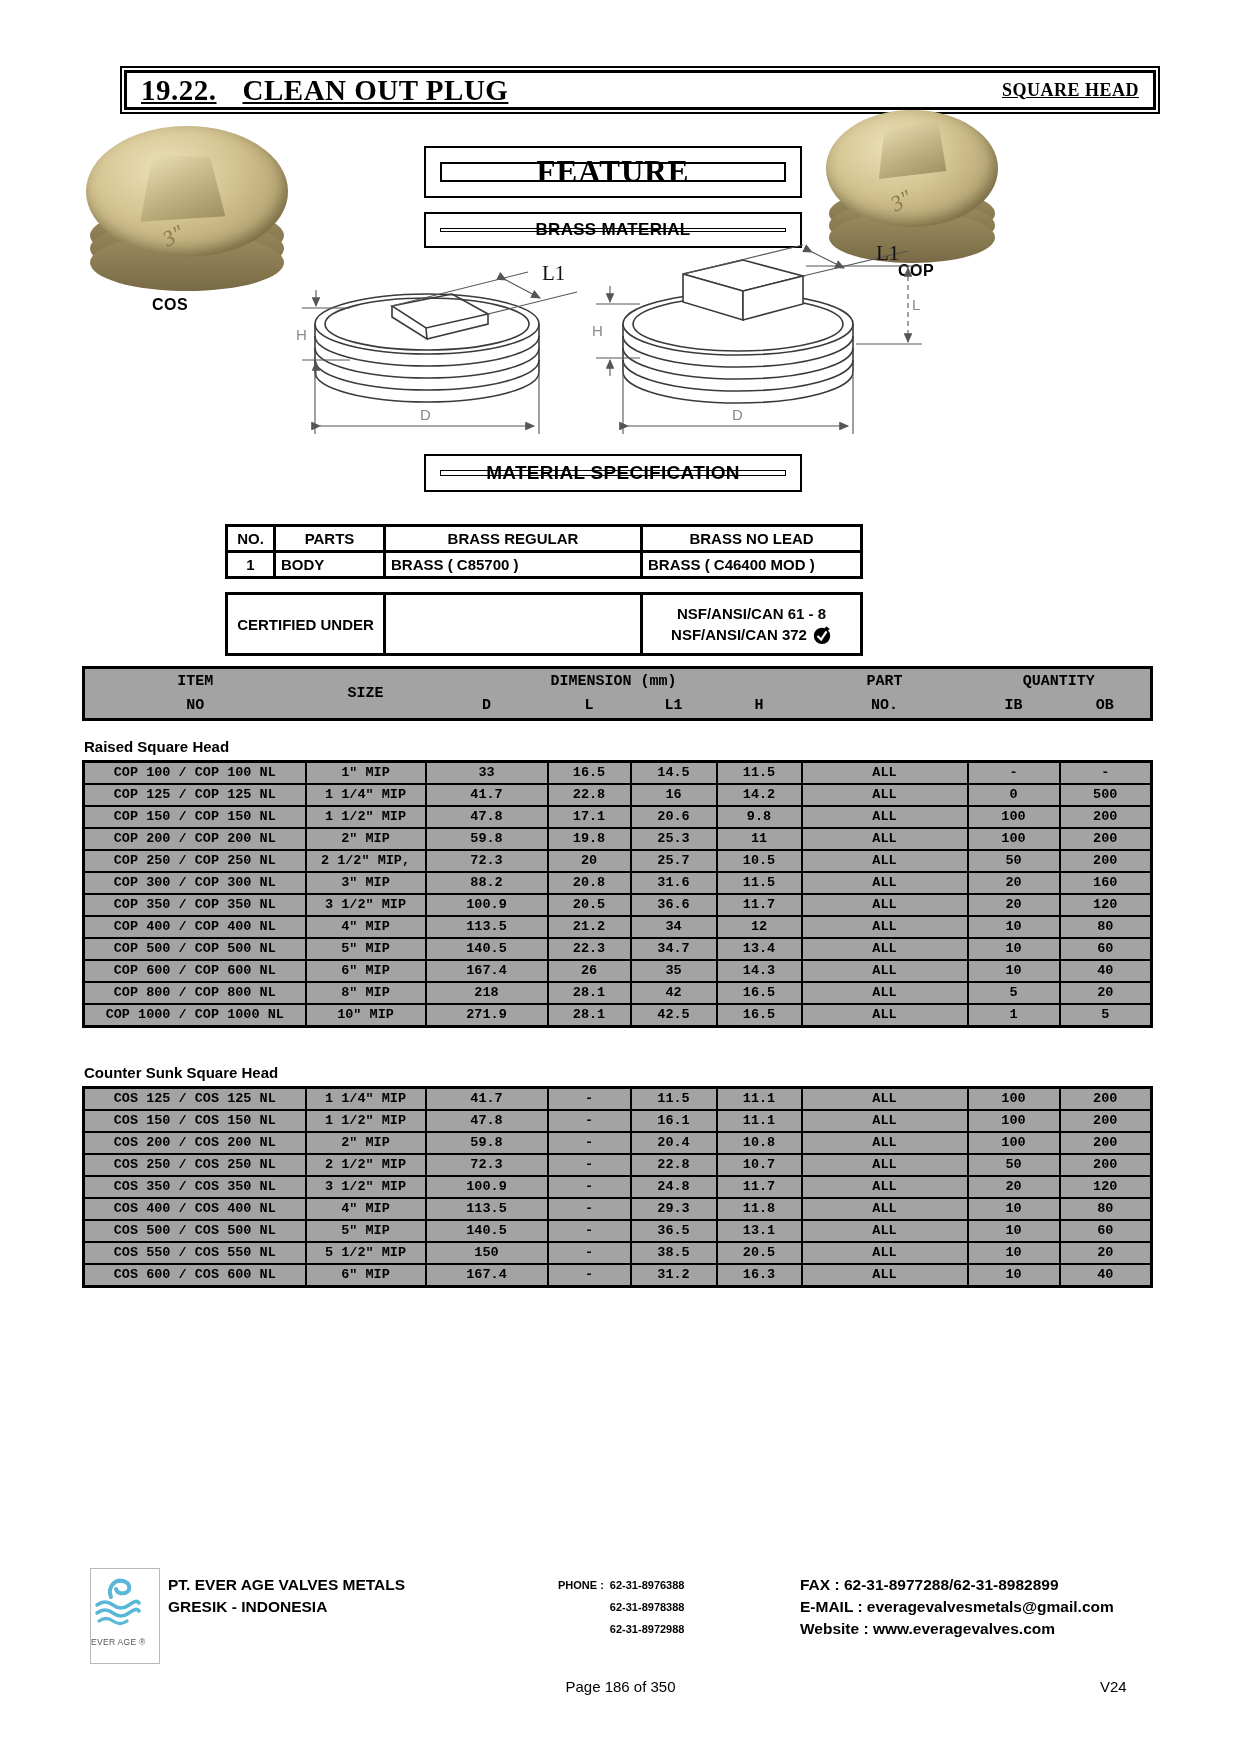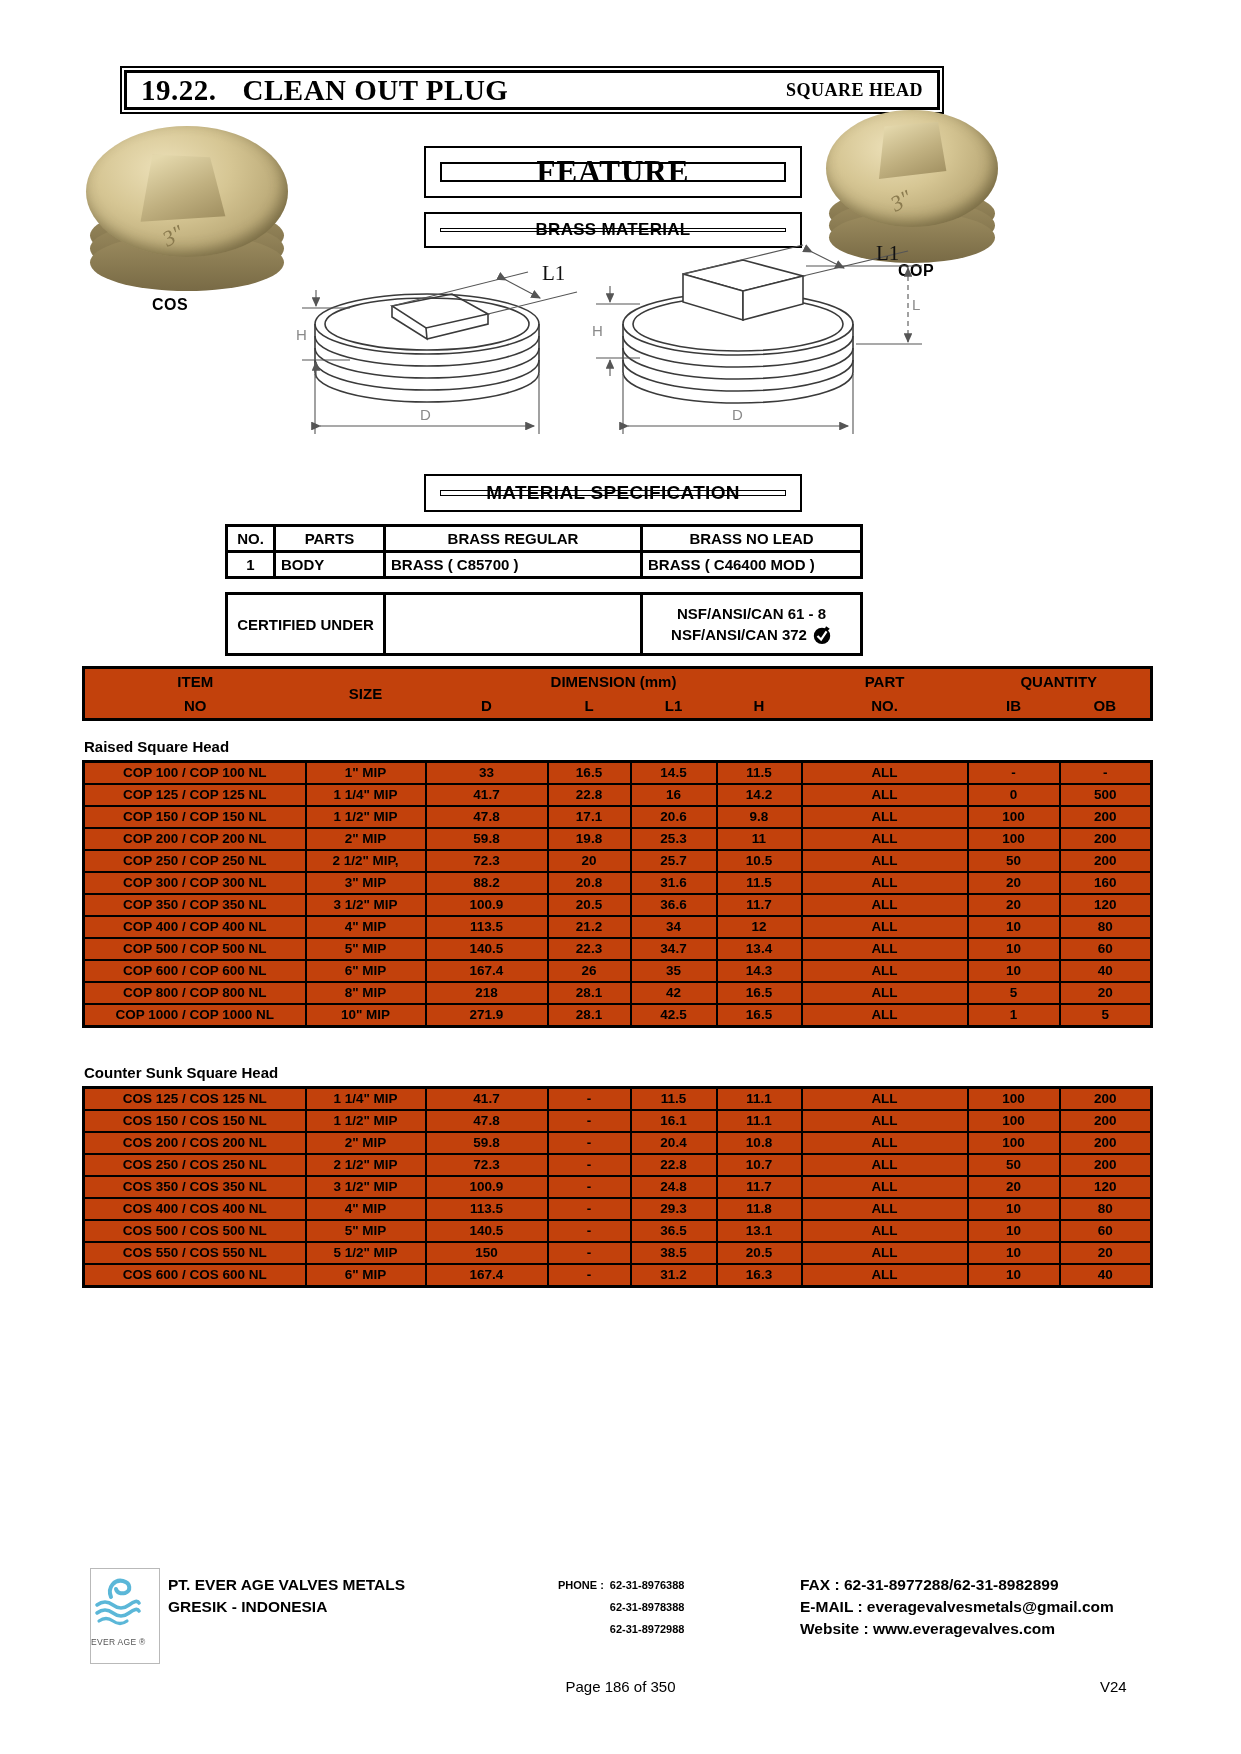--- a/index.html
+++ b/index.html
@@ -1,21 +1,21 @@
 <!DOCTYPE html>
 <html><head>
 <meta charset="utf-8">
 <style>
   * { margin:0; padding:0; box-sizing:border-box; }
   body { background:#fff; font-family:"Liberation Sans", sans-serif; color:#000; }
   .page { position:relative; width:1241px; height:1754px; background:#ffffff; overflow:hidden; }
 
   
-  .title-box { position:absolute; left:120px; top:66px; width:824px; height:48px;
-    border:2px solid #000; padding:2px; }
+  .title-box { position:absolute; left:120px; top:66px; width:1040px; height:48px;
+    border:2px solid #000; padding:2px;text-decoration:underline; }
   .title-box-inner { width:100%; height:100%; border:3px solid #000;
     display:flex; align-items:center; justify-content:space-between; padding:0 14px; }
   .title-left { font-family:"Liberation Serif", serif; font-weight:bold; font-size:29px; letter-spacing:.5px; }
   .title-left .sec-no { margin-right:26px; }
   .title-right { font-family:"Liberation Serif", serif; font-weight:bold; font-size:18px; letter-spacing:.5px; }
 
   
   .photo { position:absolute; }
   .photo-cos { left:86px; top:126px; width:202px; height:168px; }
   .photo-cop { left:826px; top:110px; width:172px; height:150px; }
@@ -37,21 +37,21 @@
   .label-cop { left:898px; top:262px; }
 
   
   .dbl-box { position:absolute; border:2px solid #000; padding:14px; background:#fff; }
   .dbl-box-inner { width:100%; height:100%; border:2px solid #000;
     display:flex; align-items:center; justify-content:center; }
   .feature-box { left:424px; top:146px; width:378px; height:52px; }
   .feature-box .dbl-box-inner { font-family:"Liberation Serif", serif; font-weight:bold; font-size:31px; letter-spacing:1px; }
   .brass-box { left:424px; top:212px; width:378px; height:36px; }
   .brass-box .dbl-box-inner { border-width:1px; font-weight:bold; font-size:17px; letter-spacing:.3px; }
-  .matspec-box { left:424px; top:474px; width:378px; height:38px; }
+  .matspec-box { left:424px; top:454px; width:378px; height:38px; }
   .matspec-box .dbl-box-inner { border-width:1px; font-weight:bold; font-size:19px; letter-spacing:.3px; }
 
   
   .drawing { position:absolute; }
   .drawing-left { left:292px; top:262px; }
   .drawing-right { left:588px; top:244px; }
   .drawing svg { display:block; }
   .dim-label-serif { font-family:"Liberation Serif", serif; font-size:21px; fill:#111; }
   .dim-label-sans { font-family:"Liberation Sans", sans-serif; font-size:15px; fill:#8a8a8a; }
 
@@ -64,21 +64,21 @@
   .mat-table td { text-align:left; }
   .mat-table td.c { text-align:center; }
 
   .cert-table { position:absolute; left:225px; top:592px; width:635px; height:64px;
     border-collapse:collapse; table-layout:fixed;padding-left:20px; }
   .cert-table td { border:3px solid #000; font-size:15px; font-weight:bold; text-align:center; }
   .cert-line { display:flex; align-items:center; justify-content:center; gap:5px; line-height:21px; }
   .cert-icon { width:20px; height:20px; }
 
   
-  .grid-table { border-collapse:collapse; table-layout:fixed; width:1068px; background:#c2410c; }
+  .grid-table { border-collapse:collapse; table-layout:fixed; width:1068px; background:#a3a3a3;font-family:Liberation Mono, monospace; }
   .grid-table col:nth-child(1){width:222px} .grid-table col:nth-child(2){width:120px}
   .grid-table col:nth-child(3){width:122px} .grid-table col:nth-child(4){width:83px}
   .grid-table col:nth-child(5){width:86px}  .grid-table col:nth-child(6){width:85px}
   .grid-table col:nth-child(7){width:166px} .grid-table col:nth-child(8){width:92px}
   .grid-table col:nth-child(9){width:92px}
 
   .head-table { position:absolute; left:82px; top:666px; border:3px solid #000; }
   .head-table th { font-size:15px; font-weight:bold; text-align:center; height:26px; padding:0; }
 
   .data-table { position:absolute; border:3px solid #000; }

